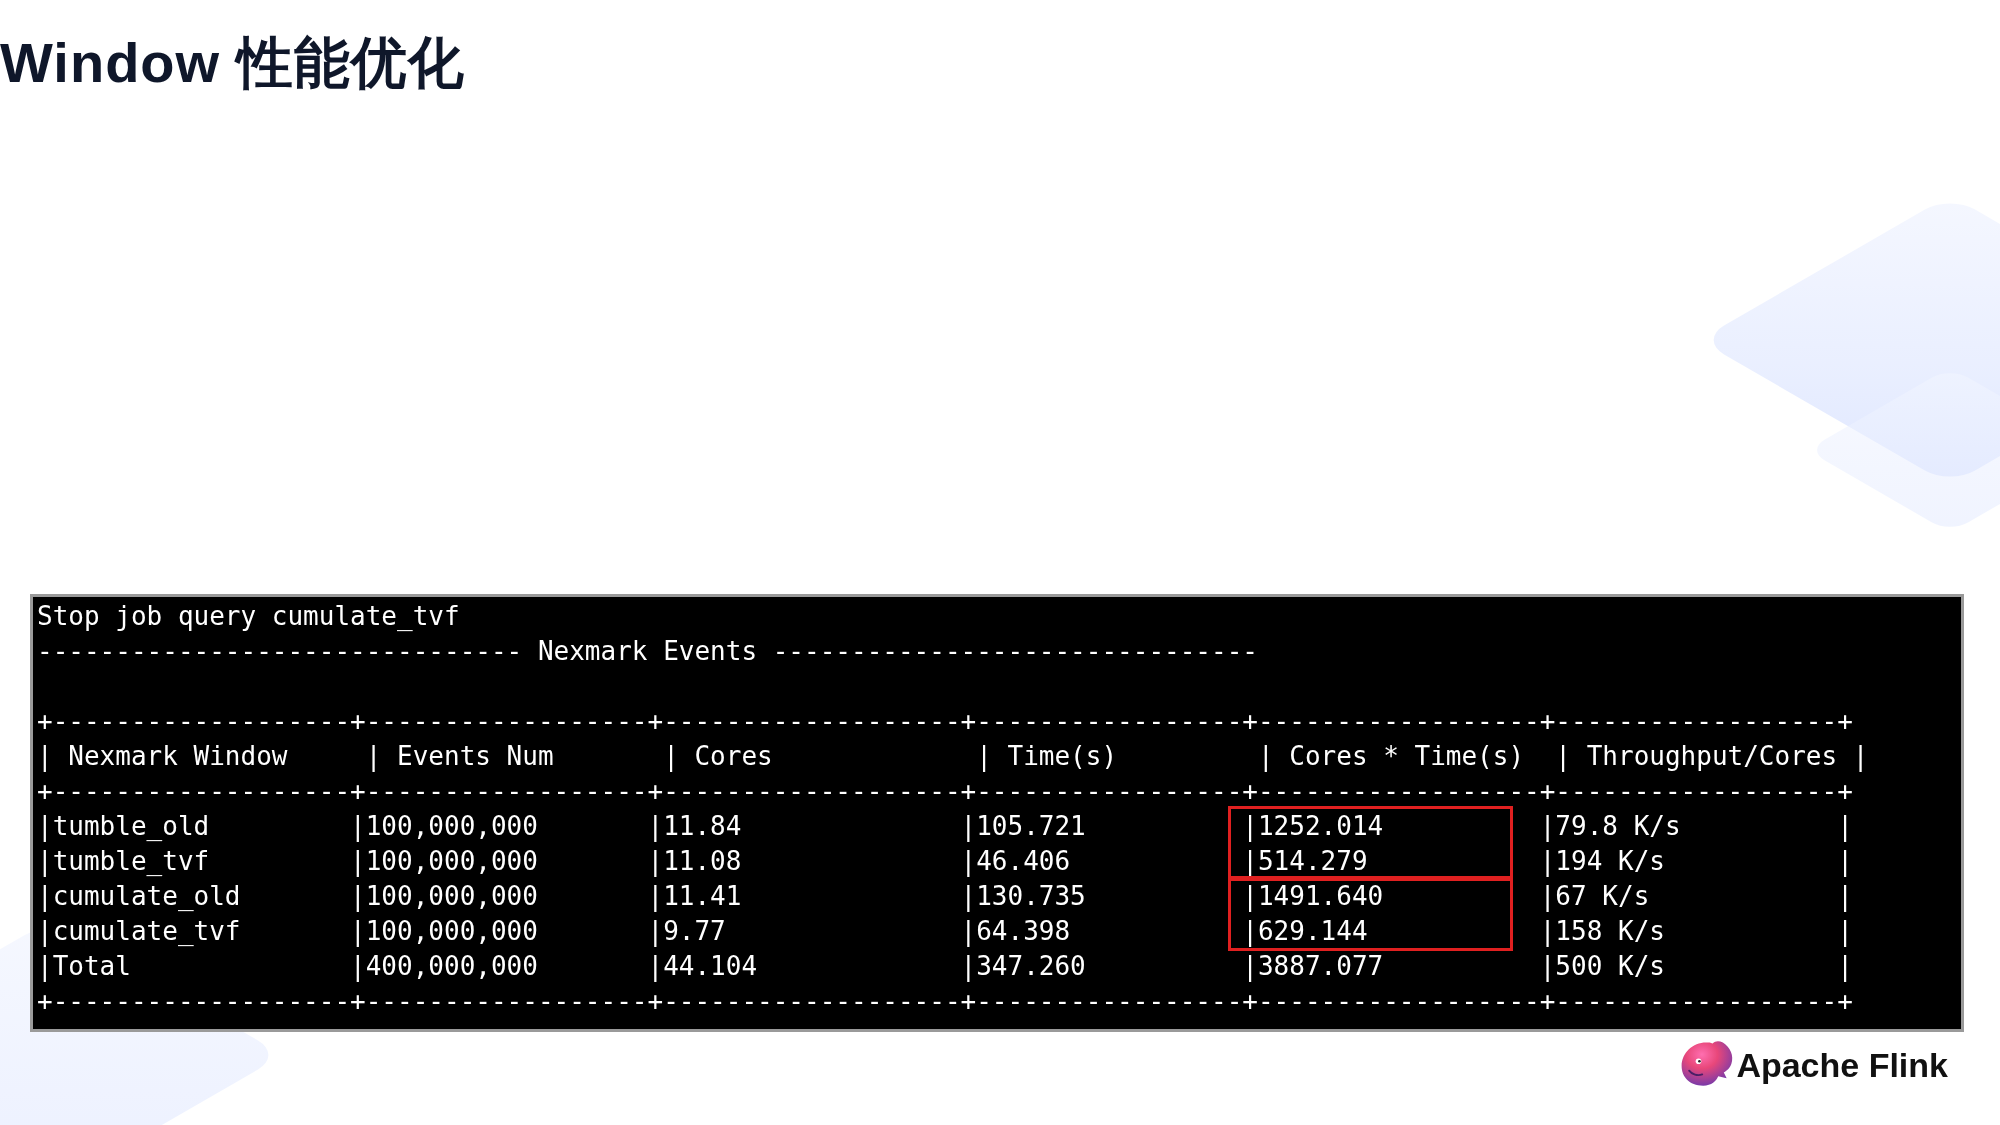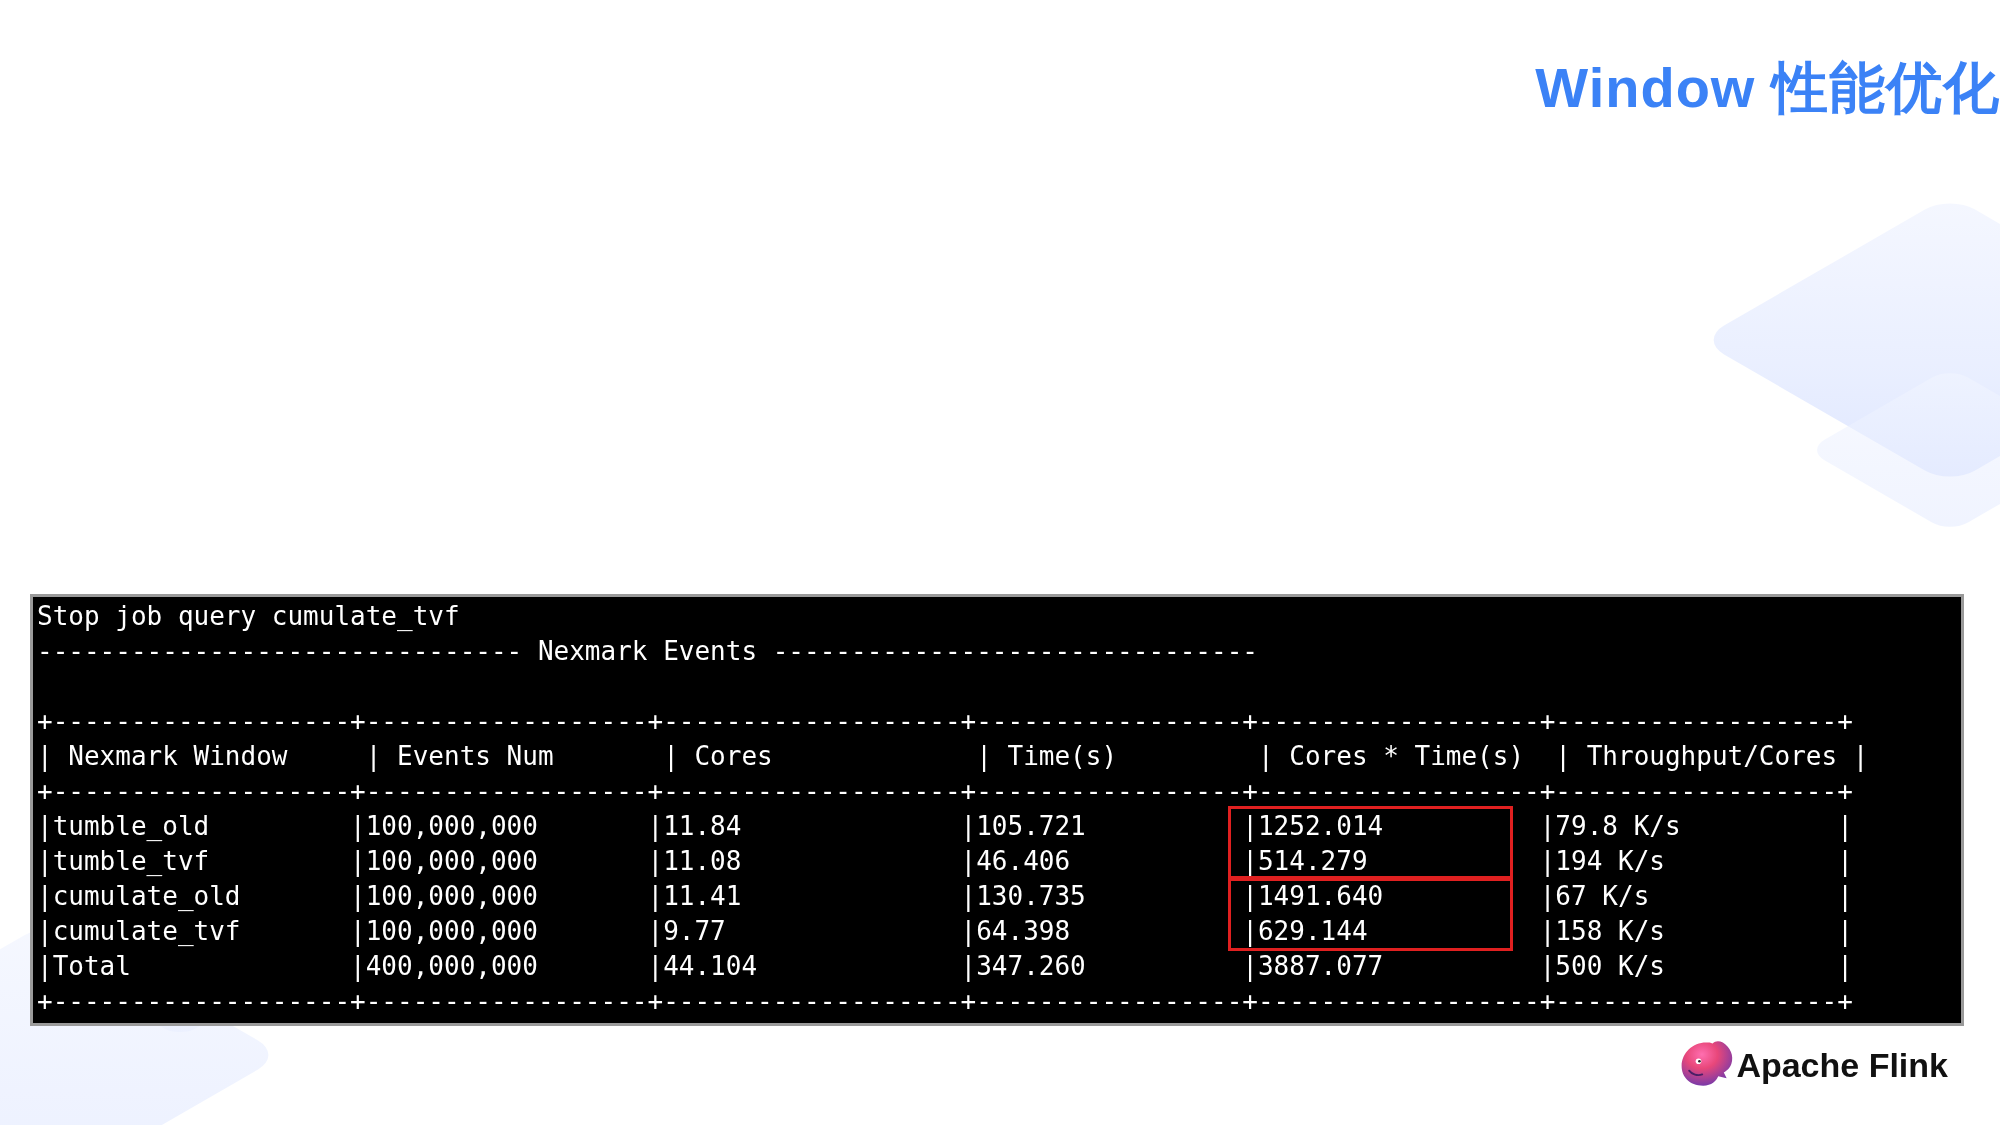--- a/index.html
+++ b/index.html
@@ -54,25 +54,25 @@
     width: 140px;
     height: 140px;
     background: linear-gradient(135deg, #f4f7ff 0%, #e6ecff 100%);
     transform: rotate(45deg) skew(-15deg,-15deg);
     border-radius: 18px;
     opacity: 0.5;
   }
 
   .slide-title {
     width: 100%;
-    text-align: right;
+    text-align: left;
     font-size: 56px;
     font-weight: 700;
-    color: #3b82f6;
-    margin-top: 51px;
+    color: #0f172a;
+    margin-top: 26px;
     letter-spacing: 1px;
   }
 
   .bullets {
     position: absolute;
     left: 118px;
     top: 240px;
     width: 1080px;
   }
 
@@ -103,21 +103,21 @@
     position: absolute;
     left: 30px;
     top: 594px;
     width: 1934px;
     border: 3px solid #9a9a9a;
     background: #000000;
     color: #ffffff;
     font-family: "Courier New", Courier, monospace;
     font-size: 26px;
     line-height: 35px;
-    padding: 2px 4px 4px 4px;
+    padding: 2px 4px 10px 4px;
     box-sizing: border-box;
   }
   .terminal-wrap pre {
     margin: 0;
     white-space: pre;
   }
   .highlight-box {
     position: absolute;
     border: 3px solid #e02020;
     pointer-events: none;

